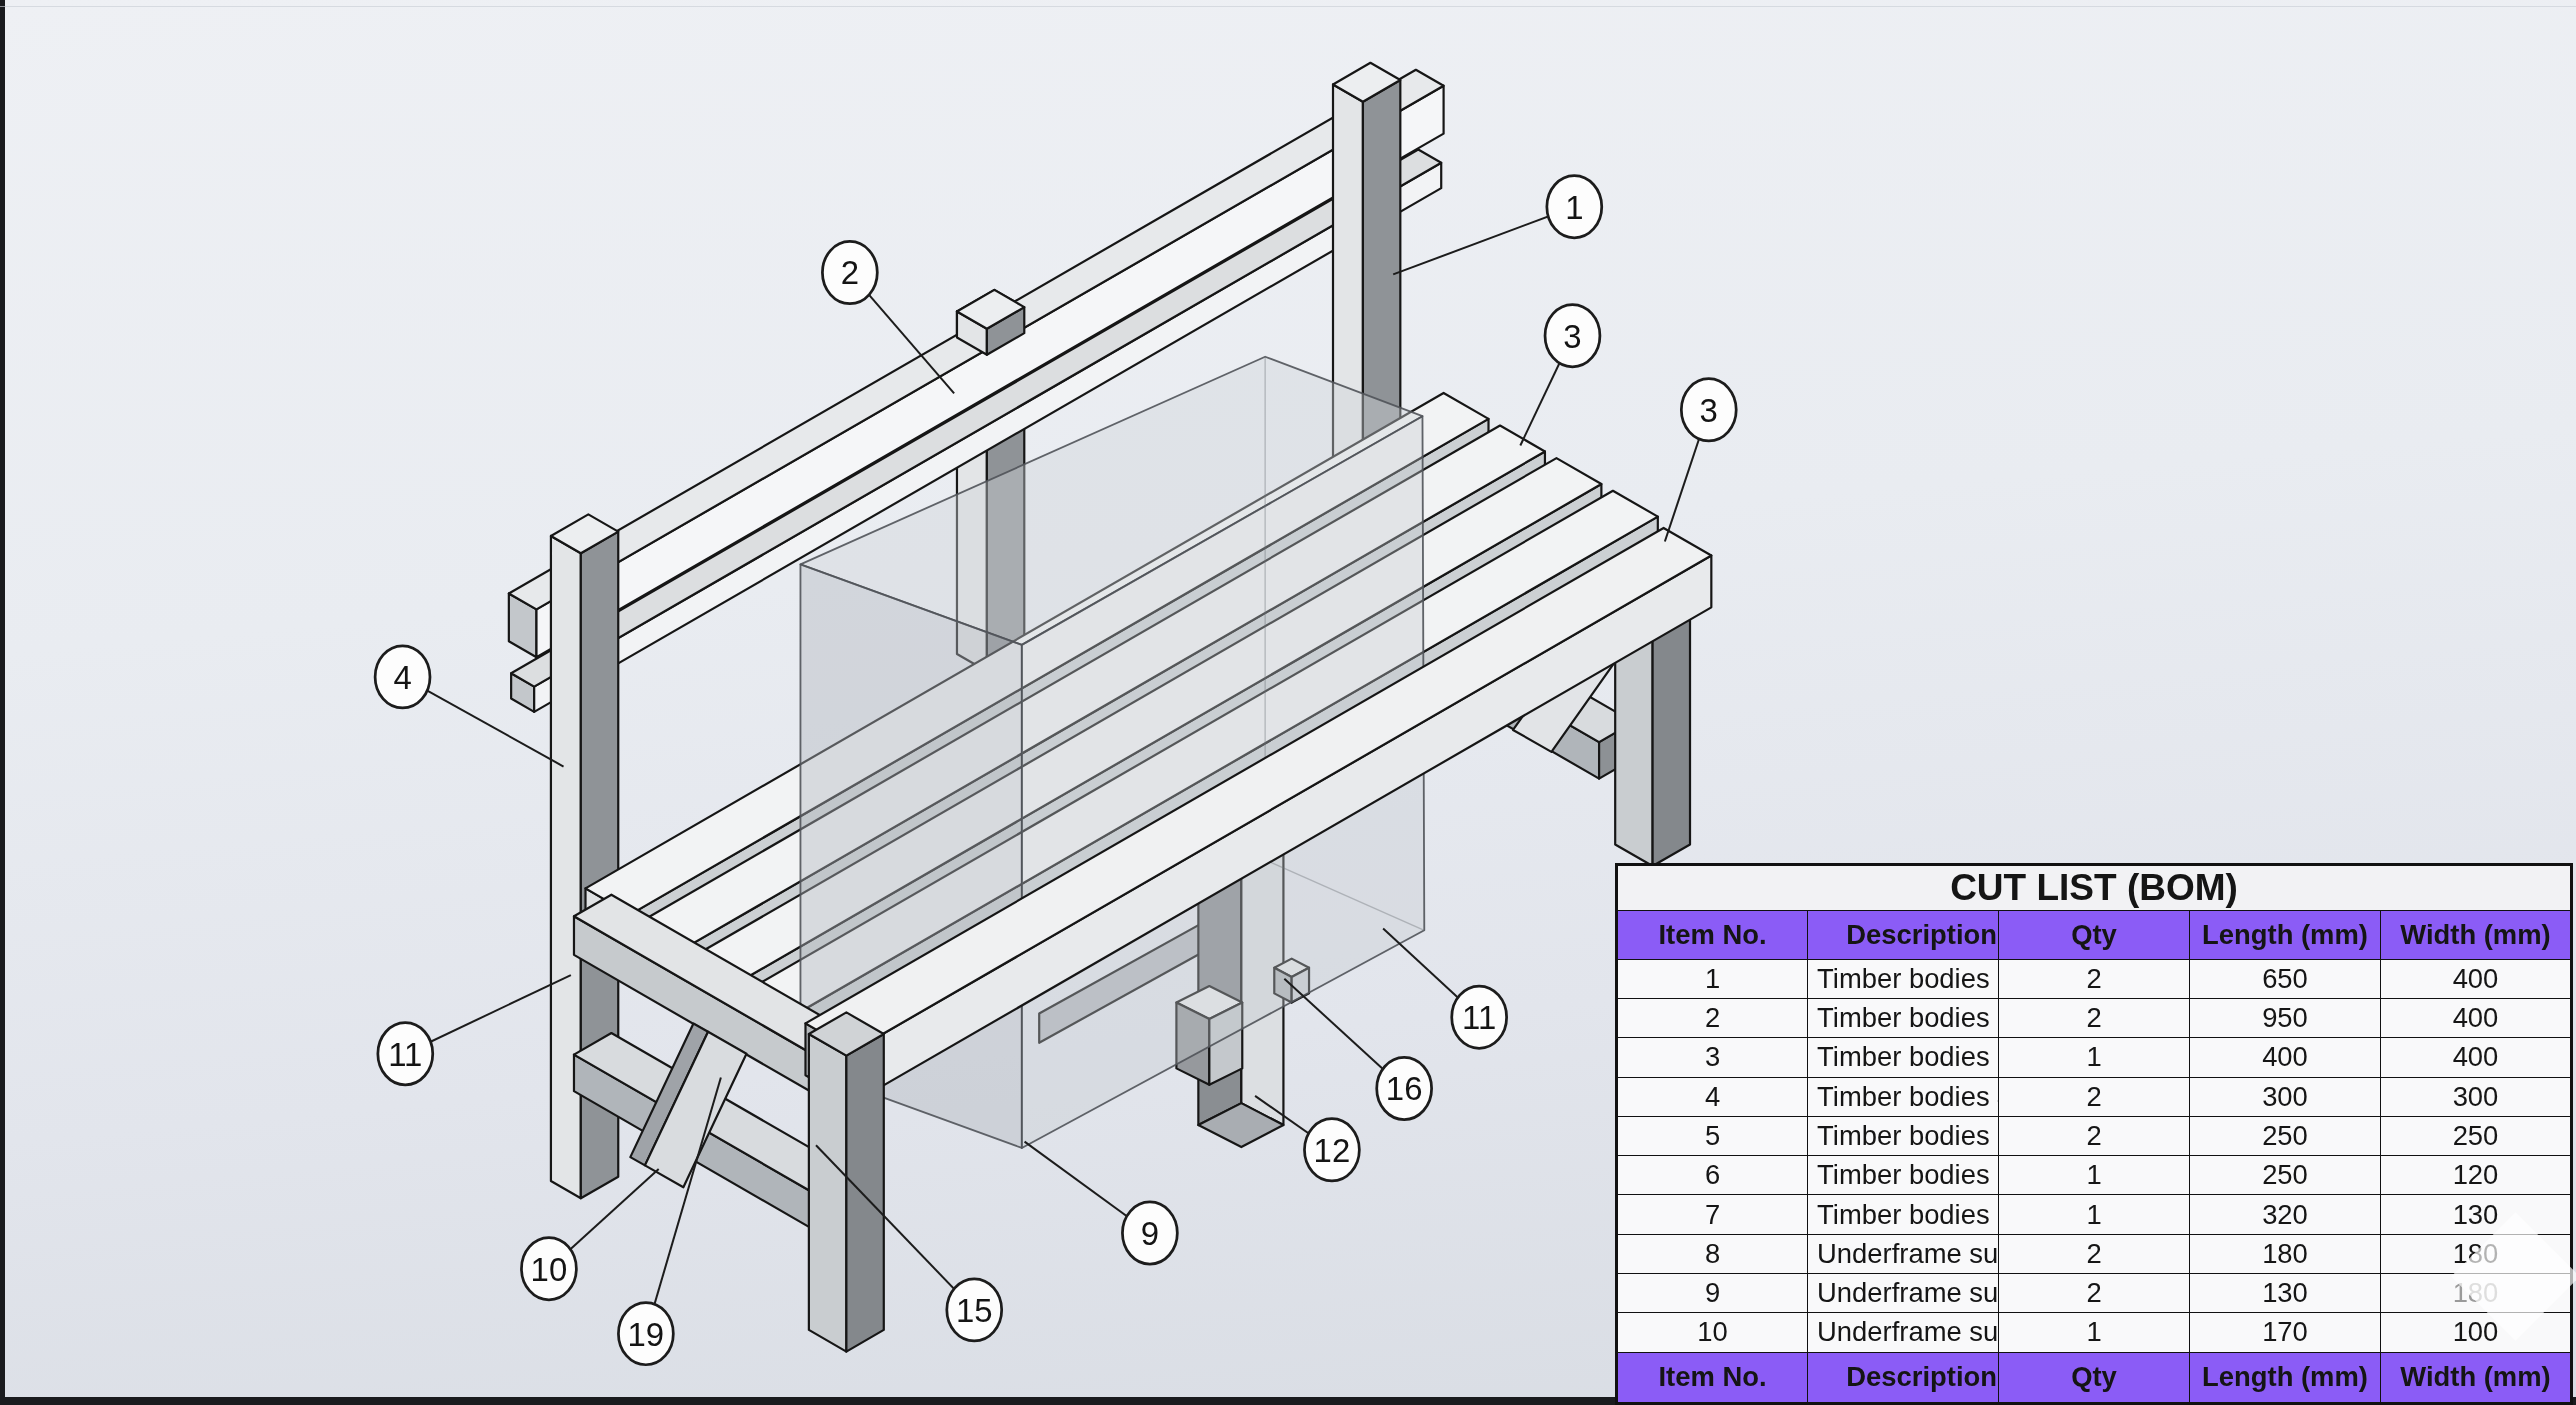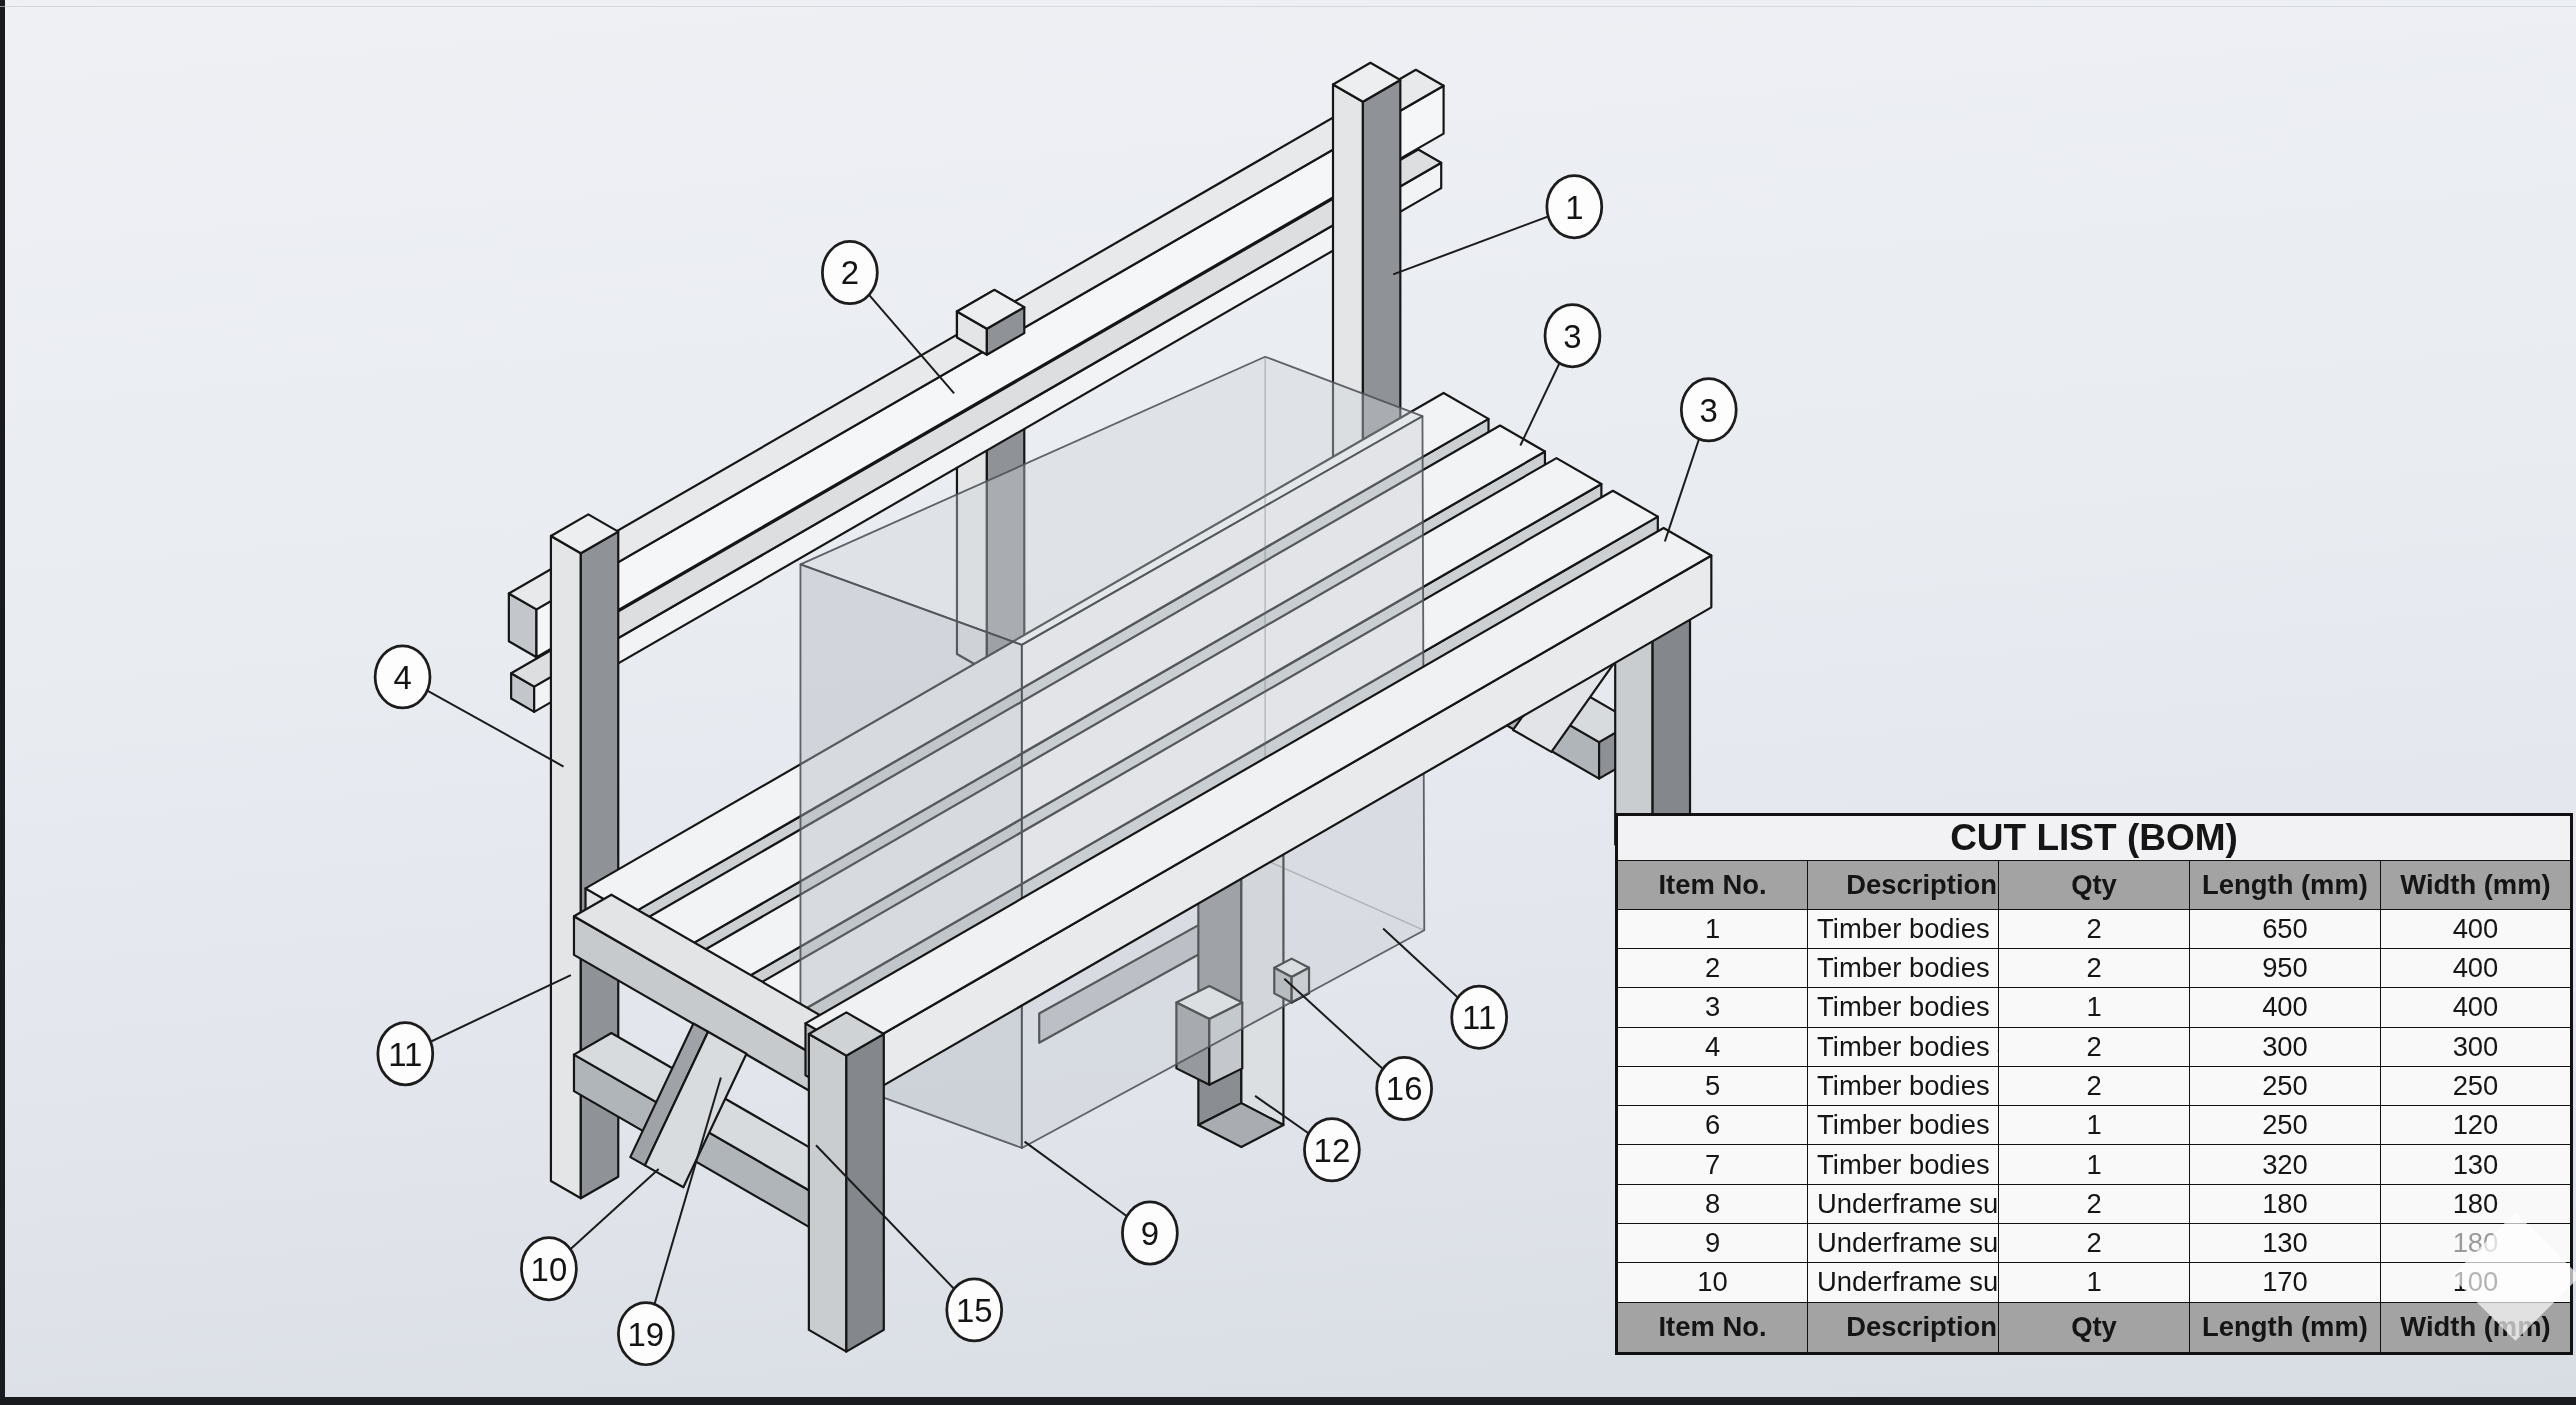--- a/index.html
+++ b/index.html
@@ -3,30 +3,30 @@
 <meta charset="utf-8">
 <style>
   html,body{margin:0;padding:0;background:#cfd3da;}
   .sheet{
     position:relative;width:2576px;height:1405px;overflow:hidden;
     background:linear-gradient(175deg,#eef0f4 0%,#e9ecf1 40%,#e2e5ec 70%,#d8dce3 100%);
     font-family:"Liberation Sans",sans-serif;
   }
   #scene{position:absolute;left:0;top:0;z-index:10;}
   
-  #bomWrap{position:absolute;left:1615px;top:813px;width:958px;height:542px;z-index:30;}
+  #bomWrap{position:absolute;left:1615px;top:863px;width:958px;height:542px;z-index:30;}
   #bomTable{
     width:100%;height:100%;border-collapse:collapse;table-layout:fixed;
     background:#fbfbfc;border:3.7px solid #111;color:#151515;
   }
   #bomTable th,#bomTable td{border:1.8px solid #111;overflow:hidden;white-space:nowrap;}
   tr.t-title{height:44px;}
   tr.t-title th{font-size:37px;font-weight:bold;letter-spacing:0px;border-bottom:2.7px solid #111;background:#f2f2f4;}
   tr.t-head{height:48px;}
-  tr.t-head th,tr.t-foot th{font-size:27.4px;font-weight:bold;background:#a3a3a3;}
+  tr.t-head th,tr.t-foot th{font-size:27.4px;font-weight:bold;background:#8b5cf6;}
   tr.t-head th{border-bottom:2.7px solid #111;}
   tr.t-foot{height:51px;}
   tr.t-foot th{border-top:2.7px solid #111;}
   tr.t-row{height:39px;}
   tr.t-row td{font-size:27.4px;text-align:center;background:#f9f9fa;}
   tr.t-row td.c-desc{text-align:left;padding-left:9.1px;}
   td.faded{color:#9a9a9a;}
   th.c-desc,td.c-desc{text-align:right;}
   
   #wm{

